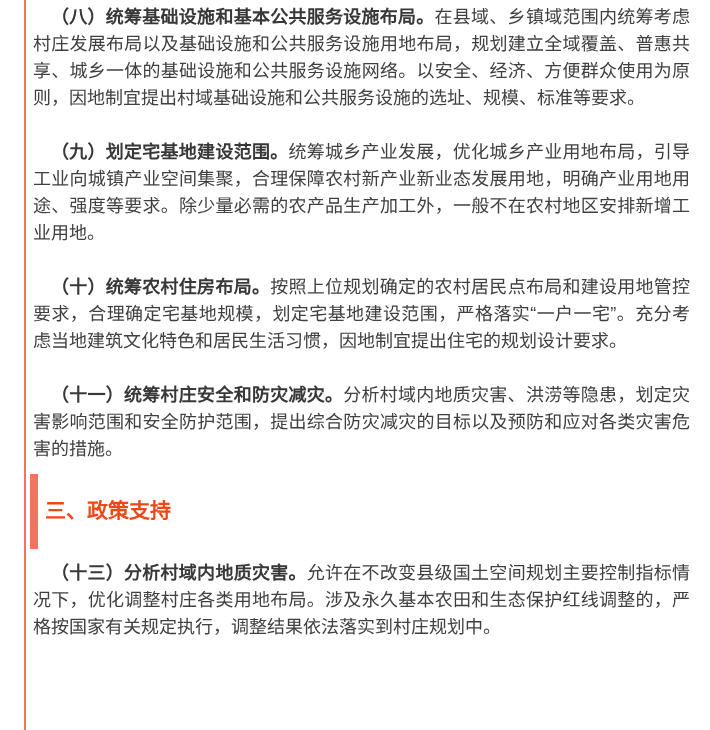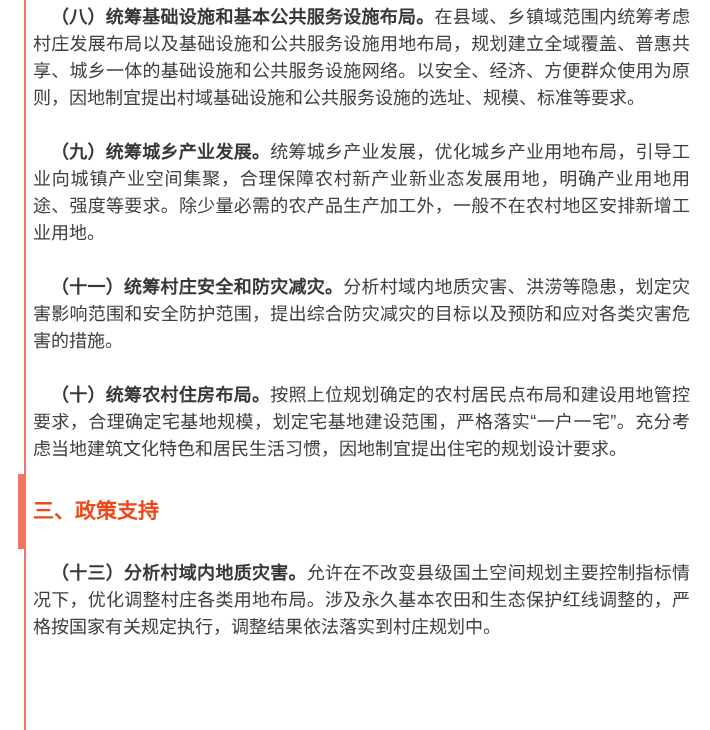--- a/index.html
+++ b/index.html
@@ -47,21 +47,21 @@
   }
   p.para:first-child {
     margin-top: 0;
   }
   p.para .lead {
     font-weight: 700;
     color: #383838;
   }
   h2.section-heading {
     position: relative;
-    margin: 32px 0 34px 0;
+    margin: 32px 0 34px 12px;
     font-size: 21px;
     line-height: 31px;
     font-weight: 700;
     color: #ef4717;
     text-indent: 0;
   }
   .accent-bar {
     position: absolute;
     left: -15px;
     top: -21px;
@@ -73,25 +73,25 @@
 </head>
 <body>
 
 <div class="page">
   <div class="left-rule"></div>
 
   <div class="content">
 
     <p class="para"><span class="lead">（八）统筹基础设施和基本公共服务设施布局。</span><span class="body-text">在县域、乡镇域范围内统筹考虑村庄发展布局以及基础设施和公共服务设施用地布局，规划建立全域覆盖、普惠共享、城乡一体的基础设施和公共服务设施网络。以安全、经济、方便群众使用为原则，因地制宜提出村域基础设施和公共服务设施的选址、规模、标准等要求。</span></p>
 
-    <p class="para"><span class="lead">（九）统筹城乡产业发展。</span><span class="body-text">统筹城乡产业发展，优化城乡产业用地布局，引导工业向城镇产业空间集聚，合理保障农村新产业新业态发展用地，明确产业用地用途、强度等要求。除少量必需的农产品生产加工外，一般不在农村地区安排新增工业用地。</span></p>
+    <p class="para"><span class="lead">（九）划定宅基地建设范围。</span><span class="body-text">统筹城乡产业发展，优化城乡产业用地布局，引导工业向城镇产业空间集聚，合理保障农村新产业新业态发展用地，明确产业用地用途、强度等要求。除少量必需的农产品生产加工外，一般不在农村地区安排新增工业用地。</span></p>
+
+    <p class="para"><span class="lead">（十）统筹农村住房布局。</span><span class="body-text">按照上位规划确定的农村居民点布局和建设用地管控要求，合理确定宅基地规模，划定宅基地建设范围，严格落实“一户一宅”。充分考虑当地建筑文化特色和居民生活习惯，因地制宜提出住宅的规划设计要求。</span></p>
 
     <p class="para"><span class="lead">（十一）统筹村庄安全和防灾减灾。</span><span class="body-text">分析村域内地质灾害、洪涝等隐患，划定灾害影响范围和安全防护范围，提出综合防灾减灾的目标以及预防和应对各类灾害危害的措施。</span></p>
-
-    <p class="para"><span class="lead">（十）统筹农村住房布局。</span><span class="body-text">按照上位规划确定的农村居民点布局和建设用地管控要求，合理确定宅基地规模，划定宅基地建设范围，严格落实“一户一宅”。充分考虑当地建筑文化特色和居民生活习惯，因地制宜提出住宅的规划设计要求。</span></p>
 
 
     <h2 class="section-heading">
       <span class="accent-bar"></span>
       <span>三、政策支持</span>
     </h2>
 
     <p class="para"><span class="lead">（十三）分析村域内地质灾害。</span><span class="body-text">允许在不改变县级国土空间规划主要控制指标情况下，优化调整村庄各类用地布局。涉及永久基本农田和生态保护红线调整的，严格按国家有关规定执行，调整结果依法落实到村庄规划中。</span></p>
 
   </div>

